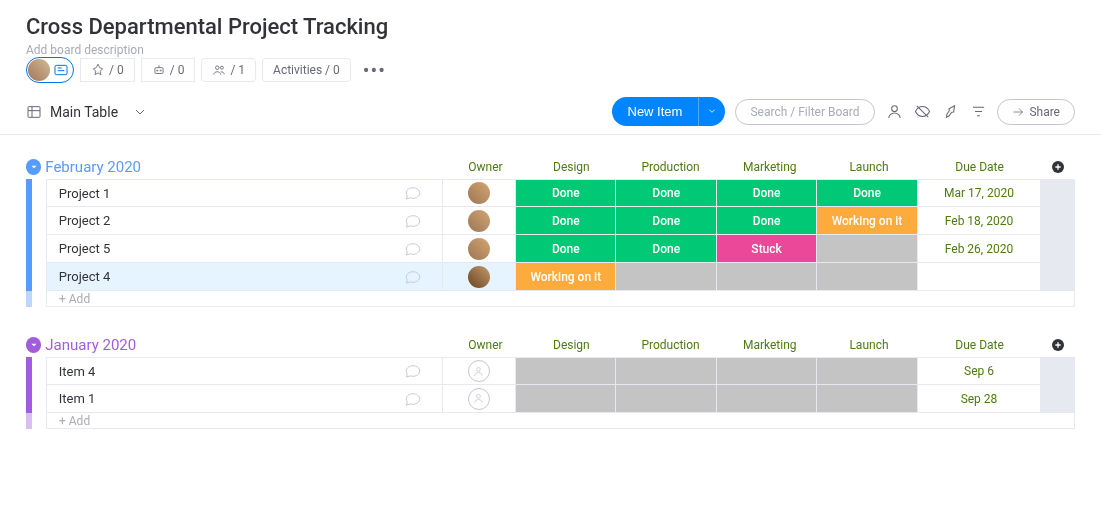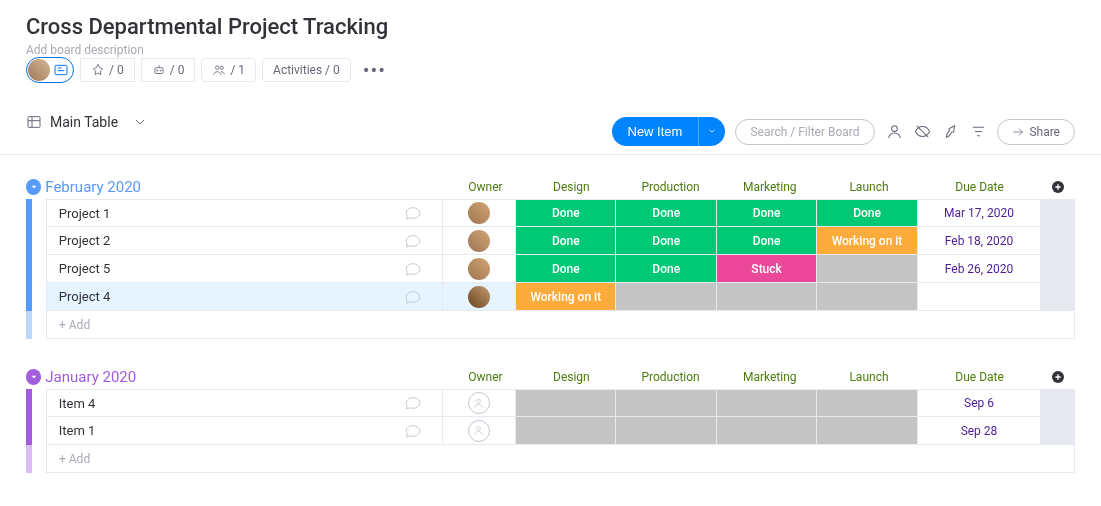--- a/index.html
+++ b/index.html
@@ -17,21 +17,21 @@
   .stat-chip { display: flex; align-items: center; gap: 4px; border: 1px solid #e6e9ef; padding: 4px 10px; font-size: 12px; color: #676879; position: relative; background:#fff;}
   .stat-chip svg { width: 14px; height: 14px; stroke: #676879; fill: none; stroke-width:1.5;}
   .stat-chip.box { border-radius: 4px; }
   .more-dots { font-size: 20px; color: #676879; cursor: pointer; padding: 0 6px; letter-spacing:1px;}
   
   .toolbar { display: flex; align-items: center; justify-content: space-between; padding: 8px 26px; border-bottom: 1px solid #e6e9ef; }
   .view-tab { display: flex; align-items: center; gap: 8px; color: #323338; font-size: 14px; cursor:pointer;}
   .view-tab svg { width: 16px; height: 16px; stroke: #676879; fill: none; stroke-width:1.5;}
   .view-tab .chev { margin-left: 6px; }
   
-  .toolbar-right { display: flex; align-items: center; gap: 10px; margin-top: 20px; }
+  .toolbar-right { display: flex; align-items: center; gap: 10px; }
   .new-btn { background: #0085ff; color: #fff; border: none; border-radius: 16px; display: flex; align-items: center; overflow: hidden; cursor:pointer;}
   .new-btn span { padding: 6px 16px; font-size: 13px; font-weight:500;}
   .new-btn .drop { padding: 7px 8px; border-left: 1px solid rgba(255,255,255,0.3); }
   .new-btn .drop svg { width: 10px; height: 10px; stroke:#fff; fill:none; stroke-width:2;}
   .search-pill { border: 1px solid #c5c7d0; border-radius: 16px; padding: 5px 14px; font-size: 12px; color: #a9abb6; width: 140px; cursor:text;}
   .tb-icon { width: 18px; height: 18px; display:flex; align-items:center; justify-content:center; cursor:pointer;}
   .tb-icon svg { width: 17px; height: 17px; stroke: #676879; fill: none; stroke-width:1.5;}
   .share-btn { border: 1px solid #c5c7d0; border-radius: 16px; padding: 5px 14px; font-size: 12px; color: #676879; display:flex; align-items:center; gap:5px; cursor:pointer;}
   .share-btn svg { width:12px; height:12px; stroke:#676879; fill:none; stroke-width:1.5;}
   
@@ -69,24 +69,24 @@
   .av.f2 { background: linear-gradient(45deg,#6b4423,#c19a6b);}
   .av.empty { background:#fff; border:1.5px solid #c5c7d0; display:flex; align-items:center; justify-content:center;}
   .av.empty svg { width:13px; height:13px; stroke:#c5c7d0; fill:none; stroke-width:1.5;}
   
   .cell.status { color:#fff; font-size:12px; font-weight:500; }
   .s-done { background:#00c875; }
   .s-work { background:#fdab3d; }
   .s-stuck { background:#ec4899; }
   .s-empty { background:#c4c4c4; }
   
-  .cell.date { color:#4c1d95; }
+  .cell.date { color:#4d7c0f; }
   .cell.end { background:#e6e9ef; border-left:1px solid #e6e9ef;}
   
-  .addrow { display:flex; height:28px; }
+  .addrow { display:flex; height:16px; }
   .addrow .stripe { width:6px; opacity:0.4;}
   .addrow .name { flex:1; margin-left:14px; padding-left:12px; font-size:12px; color:#a9abb6; display:flex; align-items:center; border:1px solid #e6e9ef;}
   
   .row + .row .name, .row + .row .chat, .row + .row .cell { border-top:none; }
   .row + .addrow .name { border-top:none;}
   .row.sel .cell.owner, .row.sel .chat, .row.sel .name { background:#e5f4ff;}
 </style>
 </head>
 <body>
 

